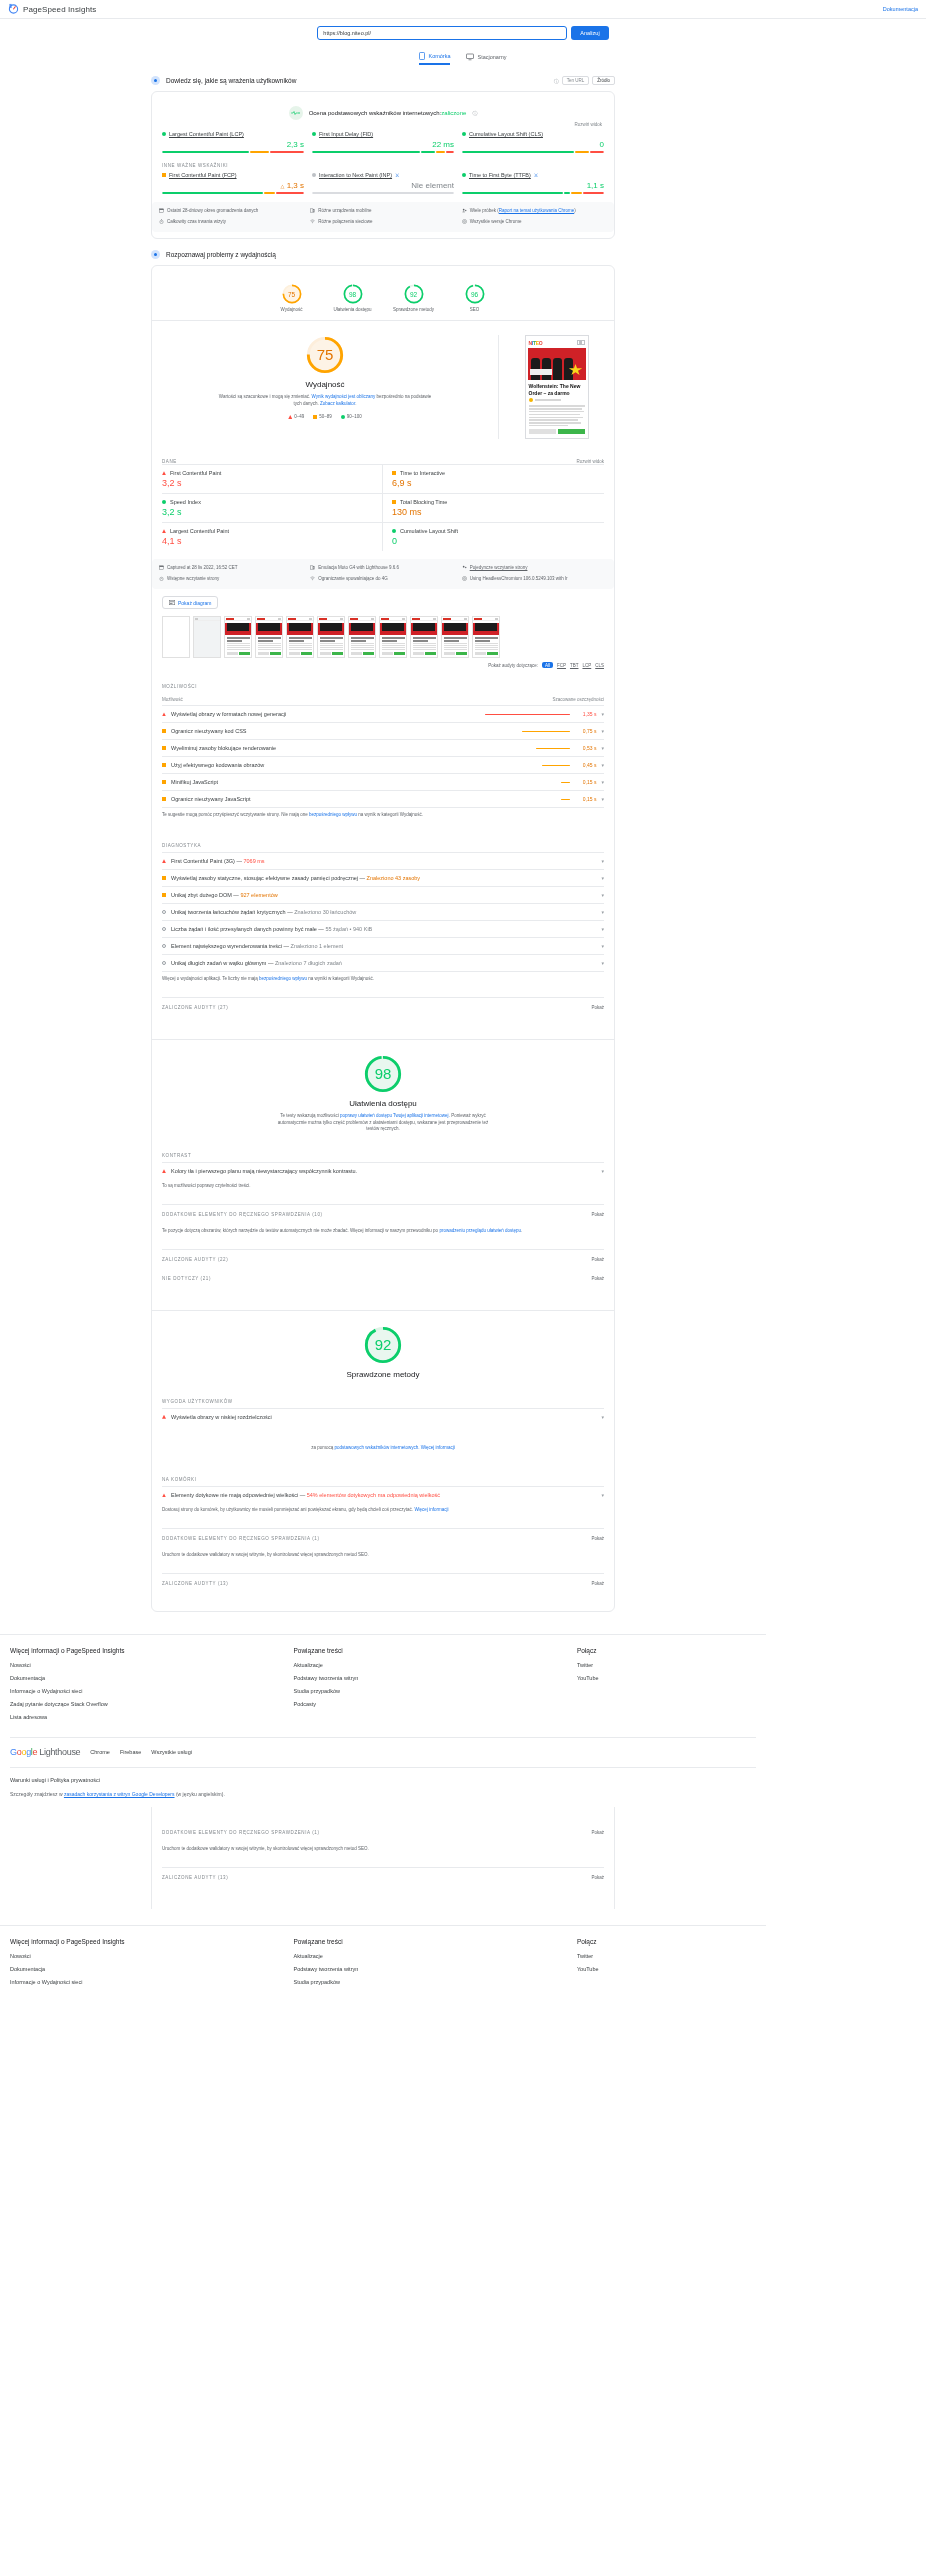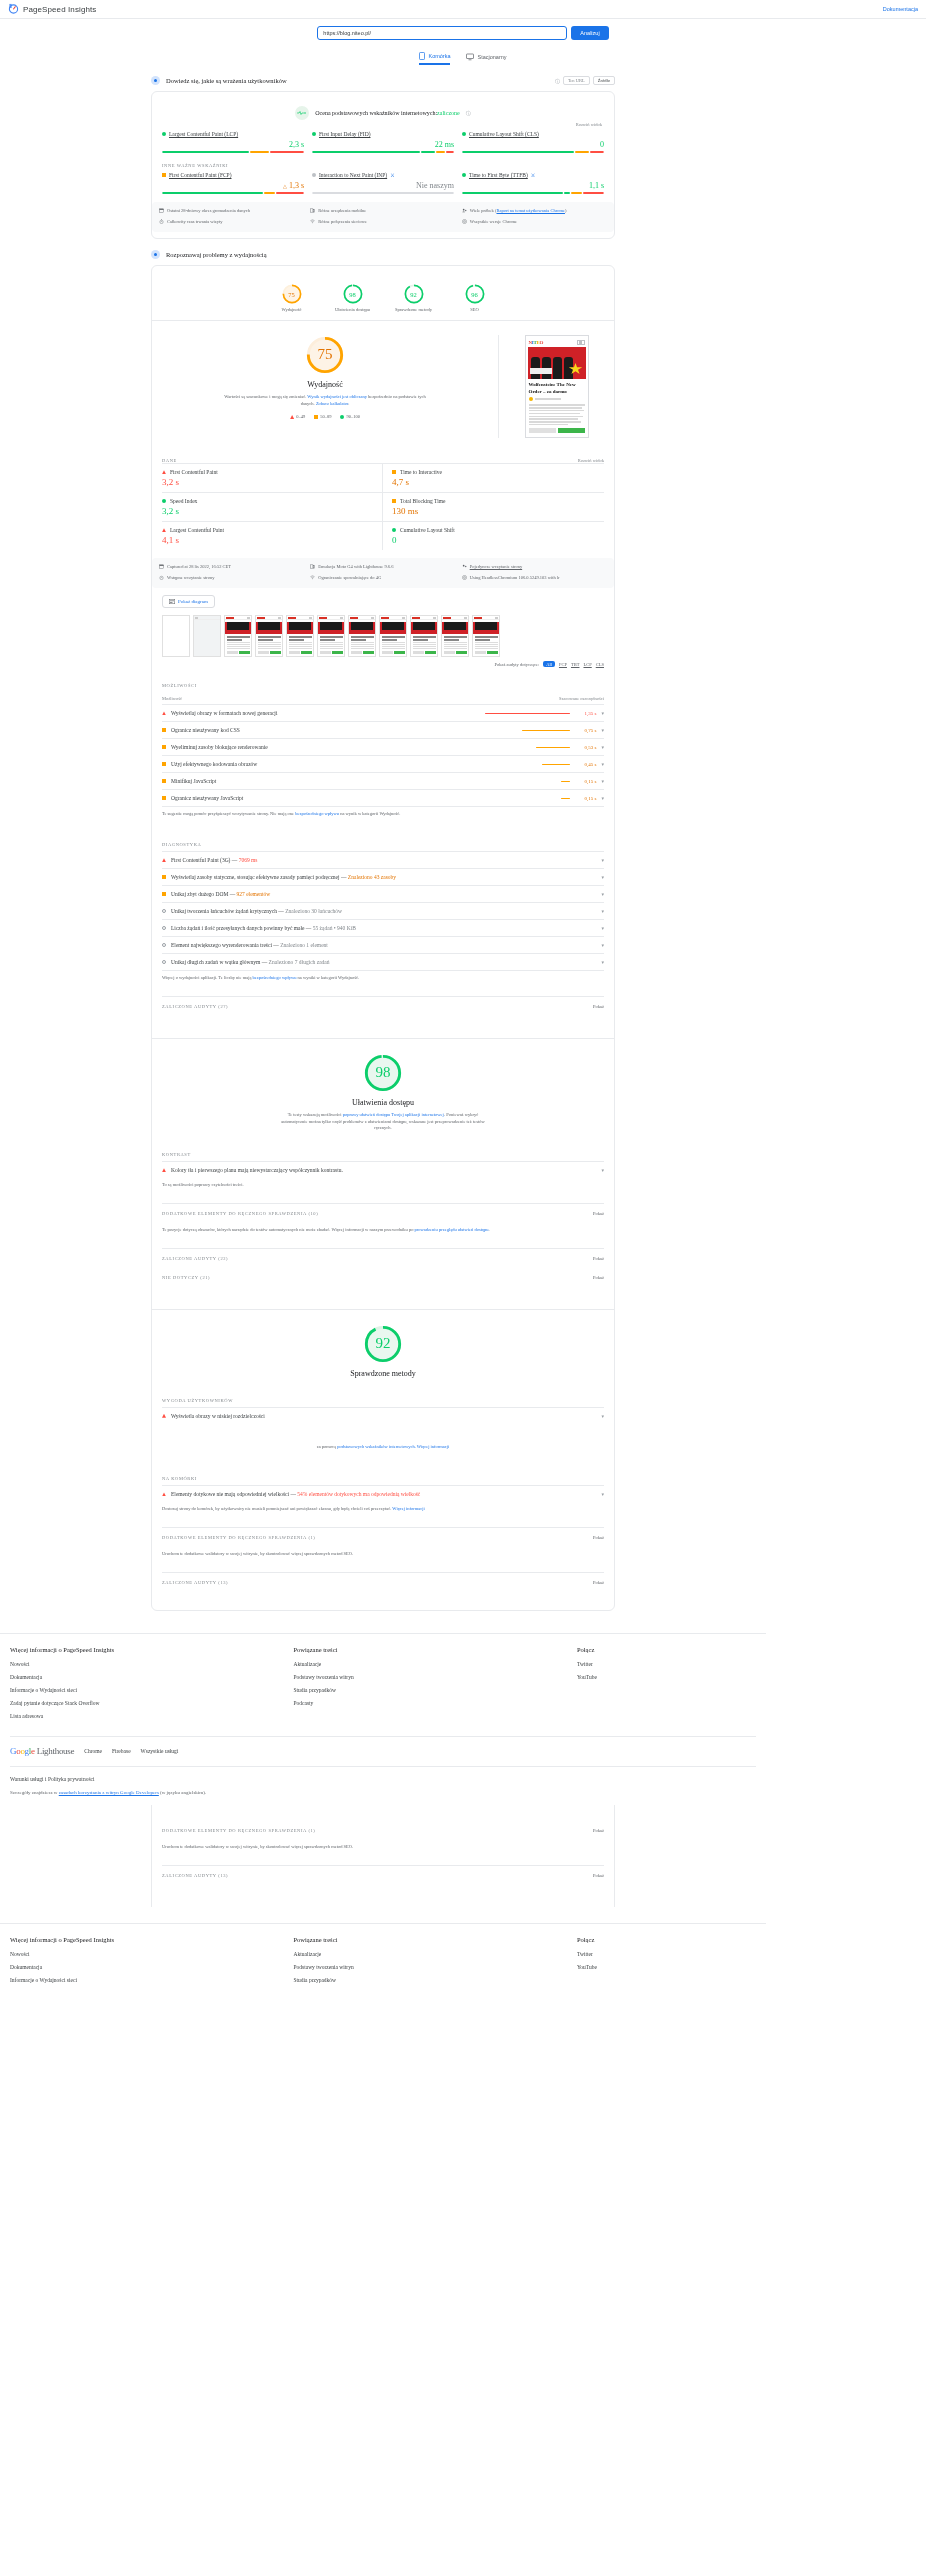--- a/index.html
+++ b/index.html
@@ -38,21 +38,21 @@
     cursor:pointer; font-family:inherit;
   }
 
   
   .tabs { display:flex; justify-content:center; gap:16px; margin-top: 8px; }
   .tab { display:flex; align-items:center; gap:3px; padding-bottom:3px; font-size:5.5px; color:#5f6368;}
   .tab.active { color:#1a73e8; border-bottom:2px solid #1a73e8; }
   .tab svg { display:block; }
 
   
-  .page { width:766px;font-family:Liberation Serif, serif; }
+  .page { width:766px; }
   .col { width: 464px; margin: 0 auto; }
 
   .sec-title-row { display:flex; align-items:center; gap:6px; margin: 11px 0 6px 0; }
   .sec-dot {
     width:9px;height:9px;border-radius:50%;background:#d2e3fc;
     display:flex;align-items:center;justify-content:center;
   }
   .sec-dot i { width:3px;height:3px;border-radius:50%;background:#1a73e8; display:block;}
   .sec-title { font-size:6.5px; color:#202124; }
   .sec-ctl { margin-left:auto; display:flex; align-items:center; gap:3px; font-size:5px; color:#5f6368;}
@@ -350,21 +350,21 @@
               <i class="o" style="width:8%"></i>
               <i class="r" style="width:20%"></i>
             </div>
       </div>
       <div class="metric">
         <div class="metric-name">
               <i class="sq na"></i>
               <span class="u">Interaction to Next Paint (INP)</span>
               <span style="color:#1a73e8;font-size:5px">⚔</span>
             </div>
-        <div class="metric-val na">Nie naszym</div>
+        <div class="metric-val na">Nie element</div>
         <div class="bar">
               <i class="n" style="width:100%"></i>
             </div>
       </div>
       <div class="metric">
         <div class="metric-name">
               <i class="sq good"></i>
               <span class="u">Time to First Byte (TTFB)</span>
               <span style="color:#1a73e8;font-size:5px">⚔</span>
             </div>
@@ -566,21 +566,21 @@
               <i class="sq bad"></i>
               <span>First Contentful Paint</span>
             </div>
             <div class="lab-val" style="color:#ff4e42">3,2 s</div>
           </div>
       <div class="lab-item">
             <div class="lab-name">
               <i class="sq avg"></i>
               <span>Time to Interactive</span>
             </div>
-            <div class="lab-val" style="color:#e37400">4,7 s</div>
+            <div class="lab-val" style="color:#e37400">6,9 s</div>
           </div>
       <div class="lab-item">
             <div class="lab-name">
               <i class="sq good"></i>
               <span>Speed Index</span>
             </div>
             <div class="lab-val" style="color:#0cce6b">3,2 s</div>
           </div>
       <div class="lab-item">
             <div class="lab-name">

